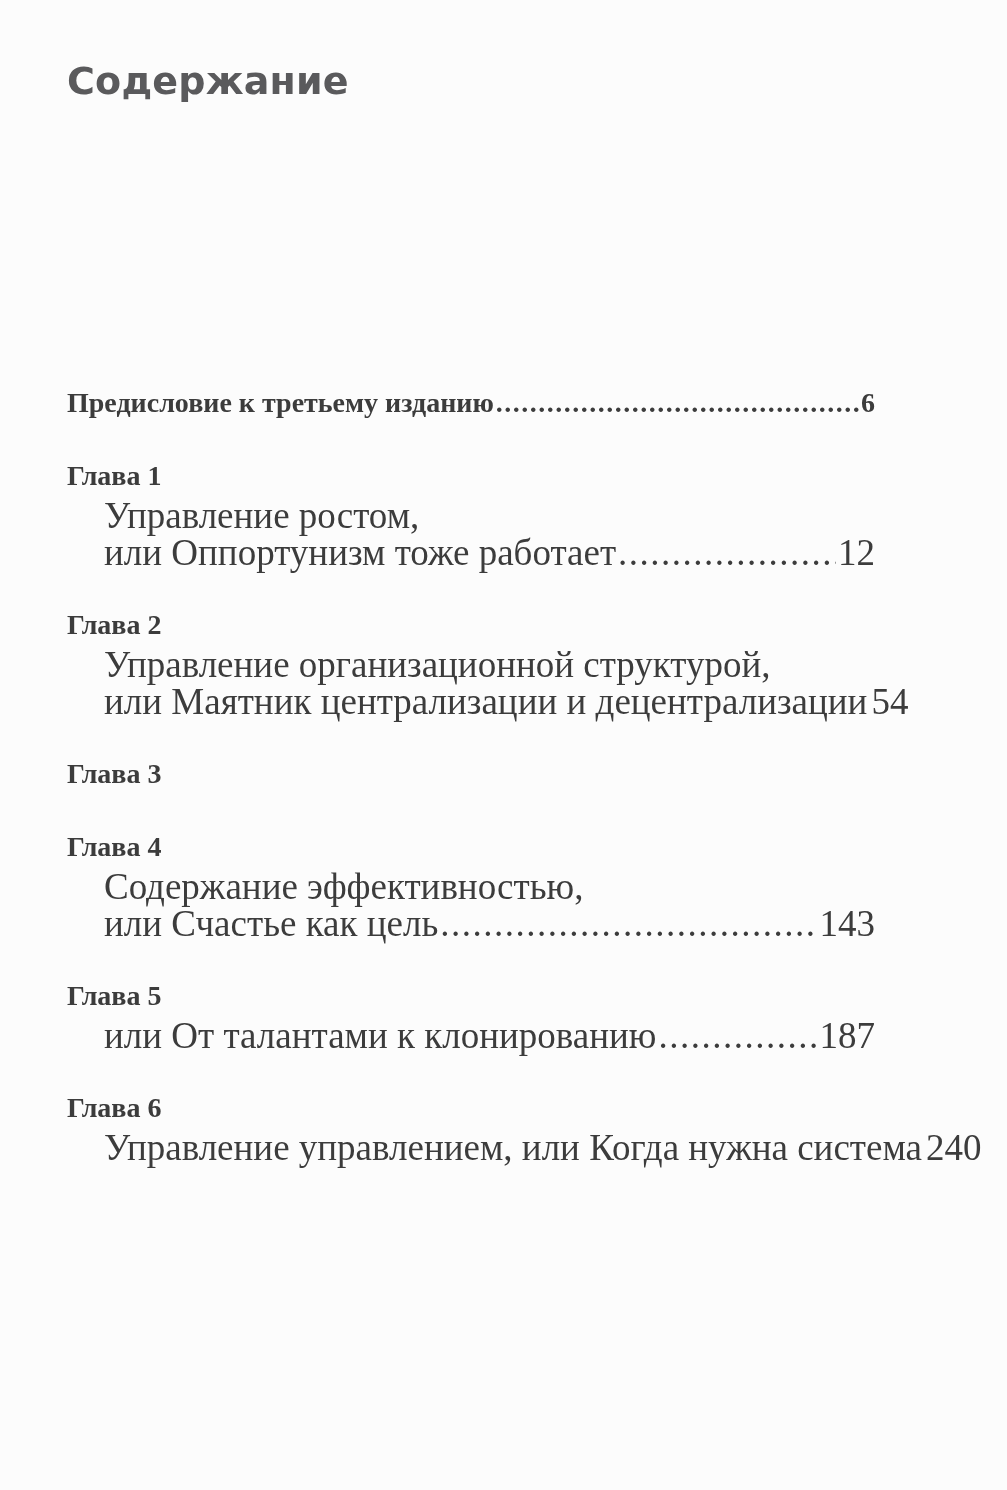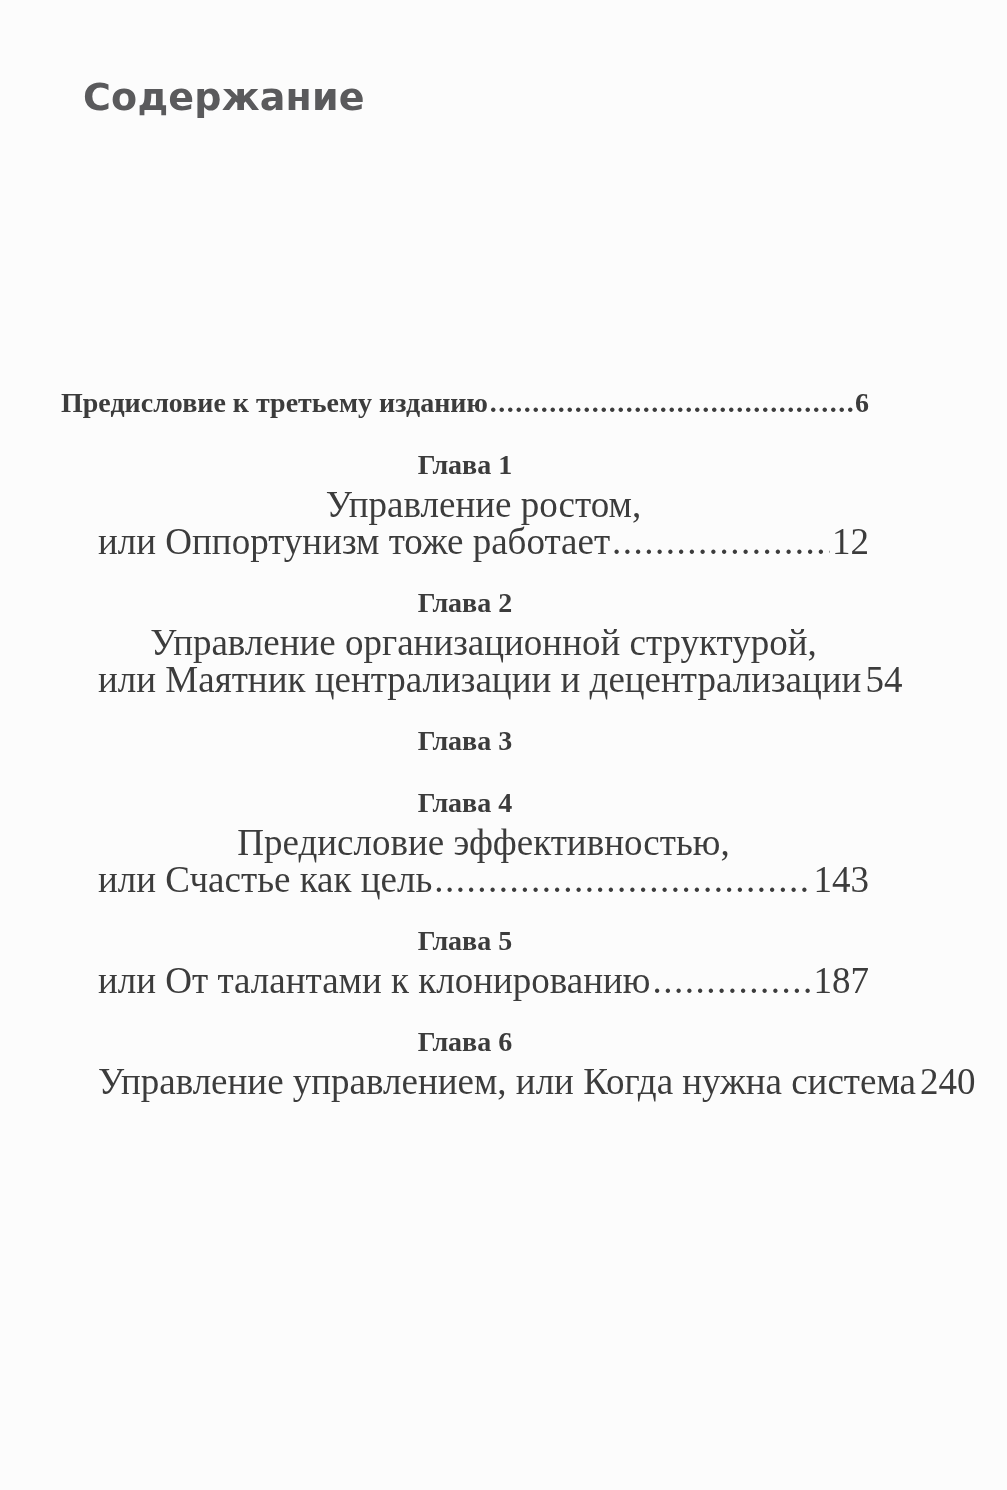--- a/index.html
+++ b/index.html
@@ -18,31 +18,31 @@
       position: absolute;
       left: 0; top: 0;
       width: 1007px;
       height: 1490px;
       background: #fcfcfc;
     }
     .toc-title {
       position: absolute;
       left: 67px;
       top: 62px;
-      margin: 16px;
+      margin: 0;
       font-family: "DejaVu Sans", sans-serif;
       font-weight: bold;
       font-size: 38px;
       letter-spacing: 0.2px;
       color: #5a5a5c;
       line-height: 1;
     }
     .toc {
       position: absolute;
-      left: 61px;
+      left: 67px;
       top: 384px;
       width: 808px;
       font-family: "Liberation Serif", serif;
       color: #3c3c3c;
     }
     .row {
       display: flex;
       align-items: baseline;
       white-space: nowrap;
     }
@@ -58,22 +58,21 @@
       content: "..................................................................................................................................................................................................................................................................";
     }
     .row .page-num { flex: 0 0 auto; }
 
     .preface {
       font-size: 28px;
       font-weight: bold;
       line-height: 38px;
     }
     .chapter {
-      margin-top: 24px;
-      text-align: center;
+      margin-top: 35px;
     }
     .chapter-label {
       font-size: 28px;
       font-weight: bold;
       line-height: 38px;
       margin-bottom: 2px;
     }
     .chapter-body {
       padding-left: 37px;
       font-size: 37px;
@@ -122,21 +121,21 @@
       </div>
     </div>
 
     <div class="chapter">
       <div class="chapter-label">Глава 3</div>
     </div>
 
     <div class="chapter">
       <div class="chapter-label">Глава 4</div>
       <div class="chapter-body">
-        <span class="chapter-line">Предисловие эффективностью,</span>
+        <span class="chapter-line">Содержание эффективностью,</span>
         <div class="row">
           <span class="text">или Счастье как цель</span>
           <span class="dots"></span>
           <span class="page-num">143</span>
         </div>
       </div>
     </div>
 
     <div class="chapter">
       <div class="chapter-label">Глава 5</div>

